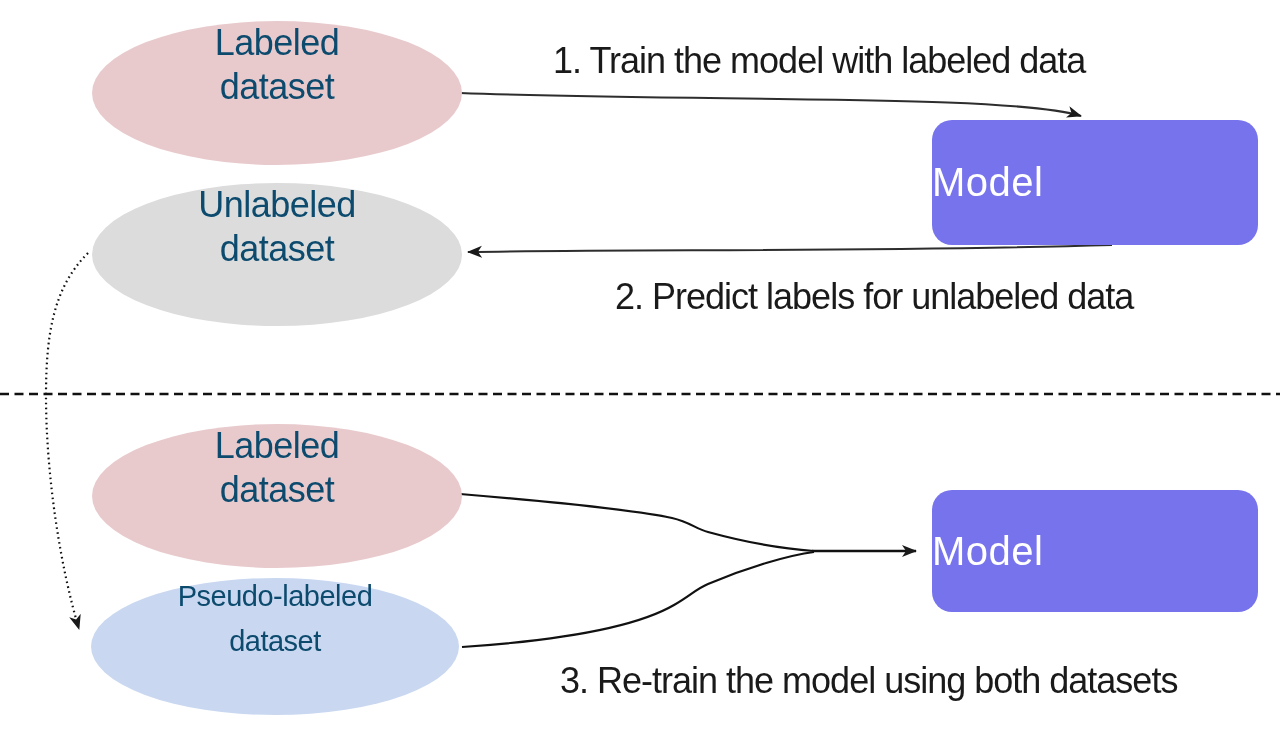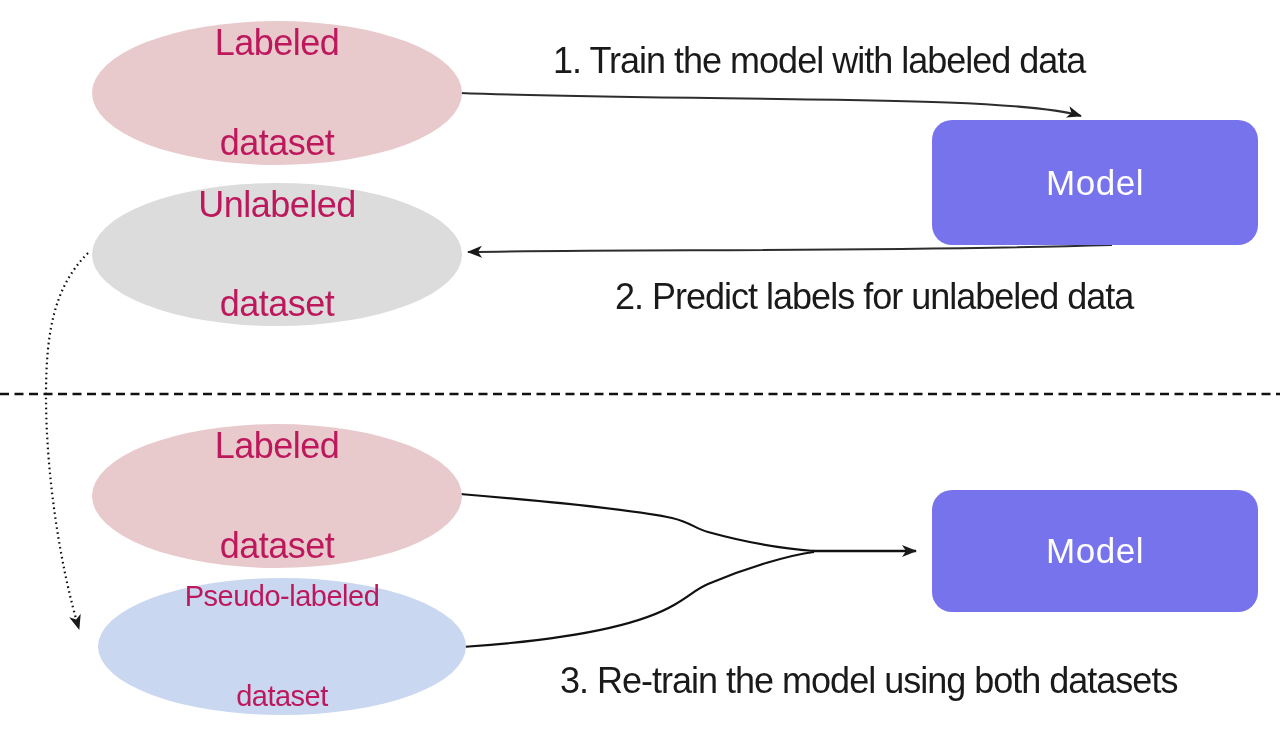--- a/index.html
+++ b/index.html
@@ -20,39 +20,38 @@
     left: 0; top: 0;
     width: 1280px;
     height: 742px;
     pointer-events: none;
   }
   .node {
     position: absolute;
     display: flex;
     flex-direction: column;
     align-items: center;
-    justify-content: space-between;
+    justify-content: flex-start;
     text-align: center;
-    color: #be185d;
+    color: #0c4a6e;
   }
   .ellipse { border-radius: 50%; }
   .ellipse .line { font-size: 36px; line-height: 44px; font-weight: 300; letter-spacing: -0.5px; }
   .ellipse.small-text .line { font-size: 29px; line-height: 37px; }
   .pink1   { left: 92px;  top: 21px;  width: 370px; height: 144px; }
   .gray1   { left: 92px;  top: 183px; width: 370px; height: 143px; }
   .pink2   { left: 92px;  top: 424px; width: 370px; height: 144px; }
-  .blue1   { left: 98px;  top: 578px; width: 368px; height: 137px; }
+  .blue1   { left: 91px;  top: 578px; width: 368px; height: 137px; gap: 8px; }
   .model-box {
     position: absolute;
     border-radius: 20px;
     display: flex;
     align-items: center;
-    justify-content: center;
     color: #ffffff;
-    font-size: 35px;
+    font-size: 40px;
     font-weight: 300;
     letter-spacing: 0.5px;
   }
   .model1 { left: 932px; top: 120px; width: 326px; height: 125px; }
   .model2 { left: 932px; top: 490px; width: 326px; height: 122px; }
   .annotation {
     position: absolute;
     color: #1a1a1a;
     font-size: 36px;
     font-weight: 300;

